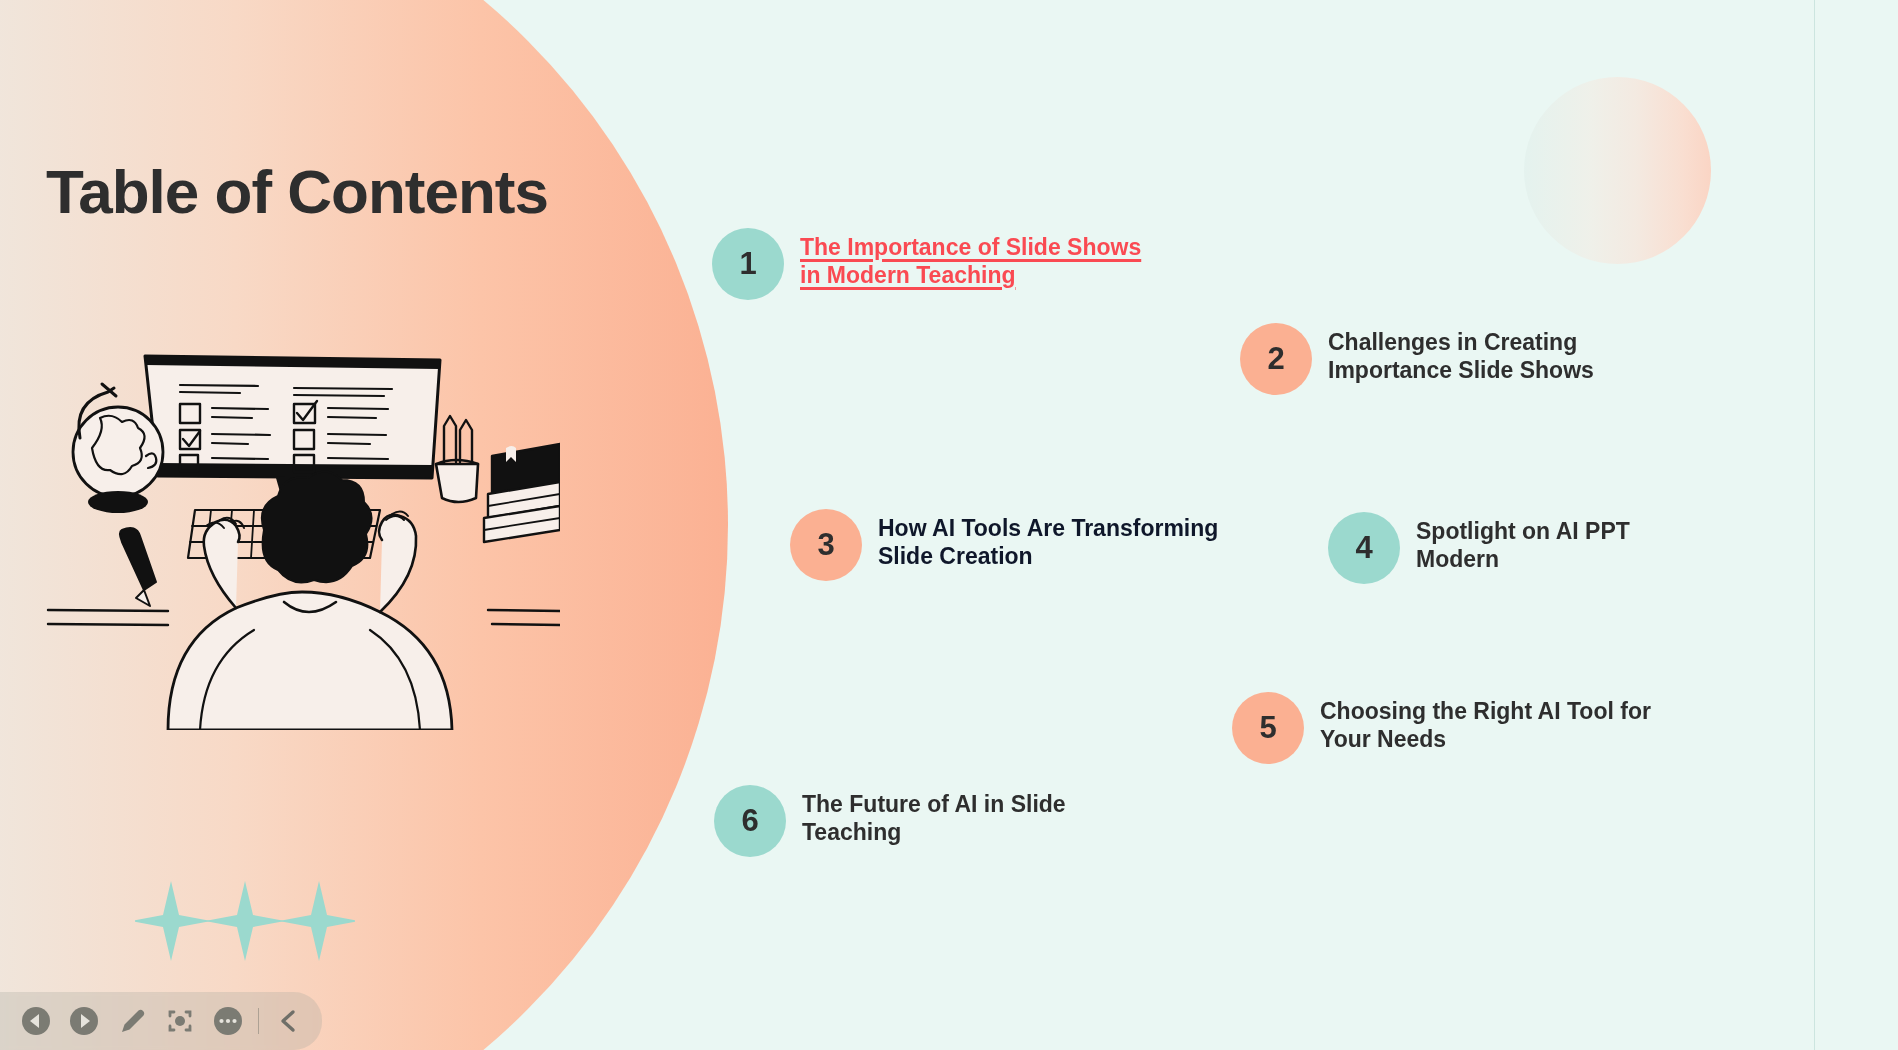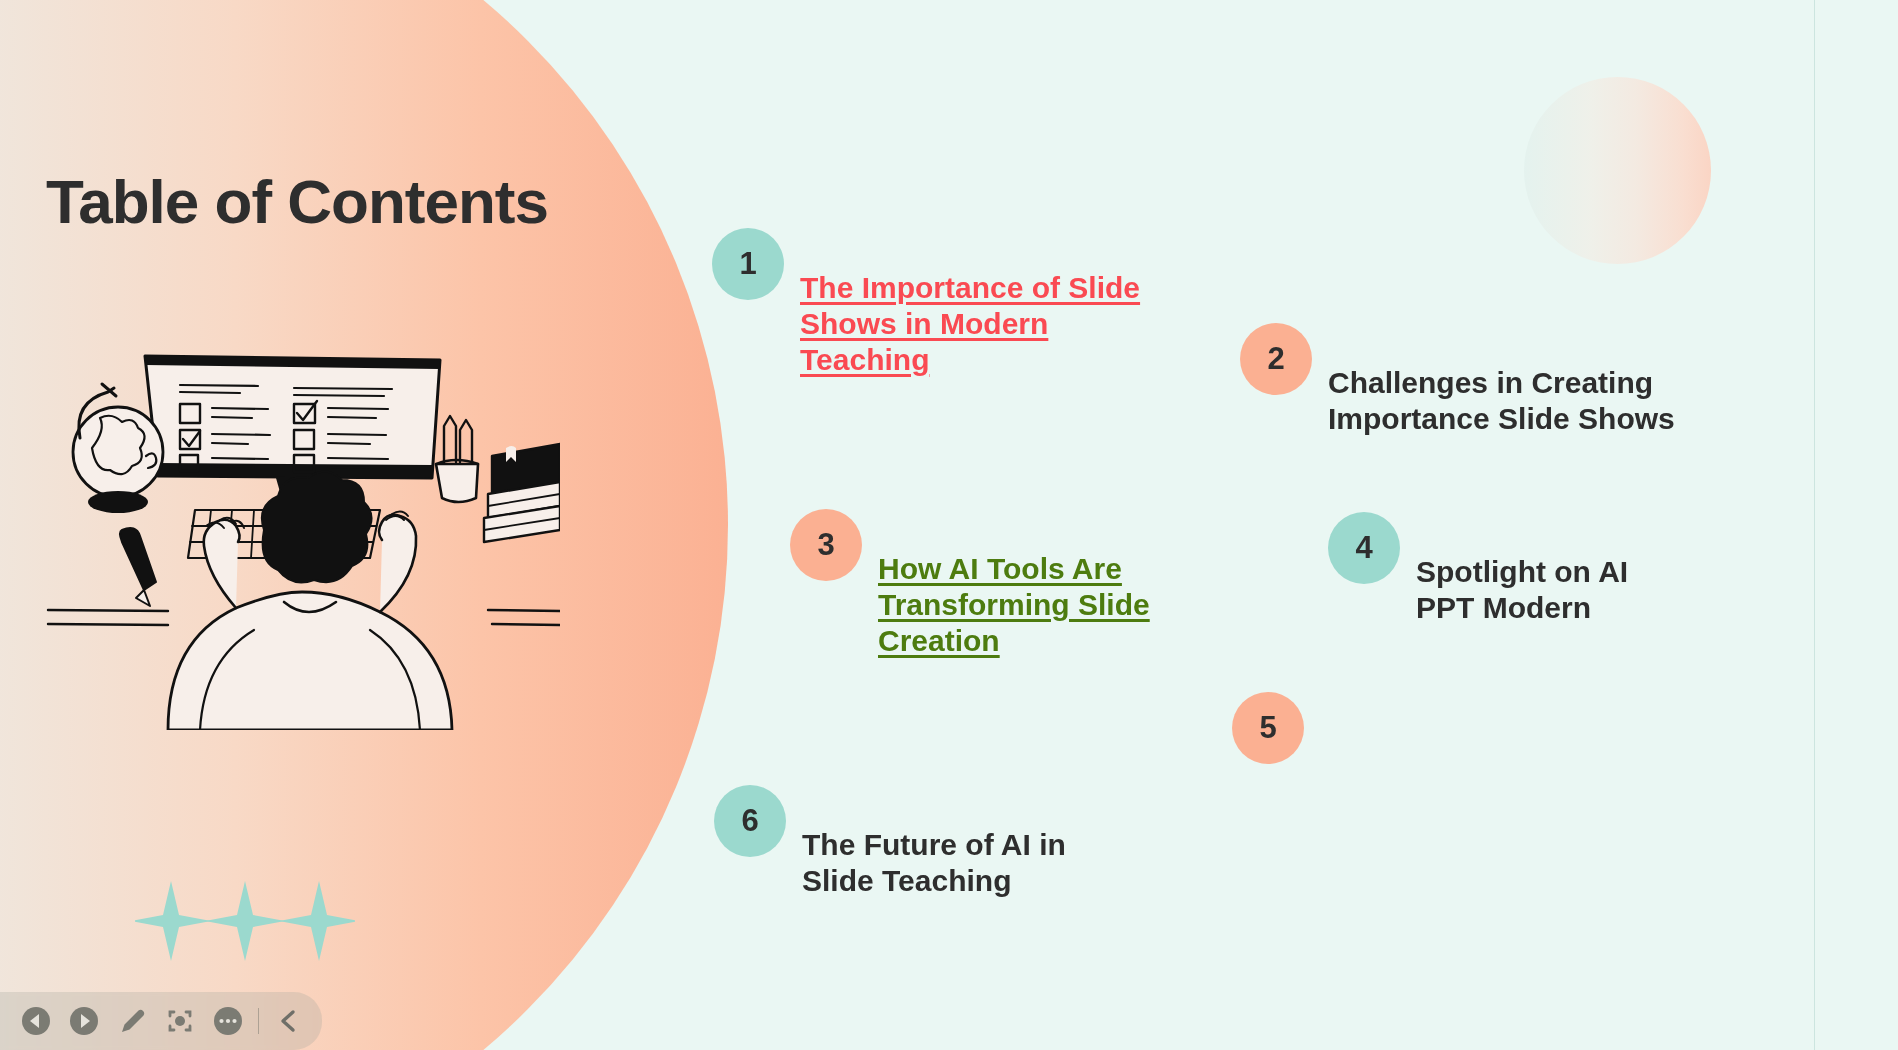--- a/index.html
+++ b/index.html
@@ -37,21 +37,21 @@
   
   .deco-circle{
     position:absolute;
     left:1524px;top:77px;width:187px;height:187px;
     border-radius:50%;
     background:linear-gradient(90deg,#E4F2EE 0%,#EFF0E9 35%,#F4E9E0 60%,#FADDCF 85%,#FBD3C2 100%);
     opacity:.95;
   }
   
   .slide-title{
-    position:absolute;left:46px;top:166px;
+    position:absolute;left:46px;top:156px;
     font-size:62px;font-weight:bold;color:#2E2E2E;
     letter-spacing:-1px;
     white-space:nowrap;
   }
   
   .illustration{
     position:absolute;left:40px;top:330px;width:520px;height:400px;
   }
   .illustration svg{display:block;width:100%;height:100%;}
   
@@ -66,34 +66,33 @@
   .toc-badge{
     flex:0 0 auto;
     width:72px;height:72px;border-radius:50%;
     display:flex;align-items:center;justify-content:center;
     font-size:31px;font-weight:bold;color:#2E2E2E;
     box-sizing:border-box;
   }
   .badge-teal{background:#9BD9CE;}
   .badge-peach{background:#FBB092;}
   .toc-text{
-    font-size:30px;font-weight:bold;line-height:1.2;
+    font-size:23px;font-weight:bold;line-height:1.2;
     color:#2E2E2E;
     padding-left:16px;
     padding-top:6px;
     box-sizing:border-box;
-    margin-top:36px;
   }
   .toc-text.link-active{
     color:#FA4A52;text-decoration:underline;
     text-decoration-thickness:2.5px;text-underline-offset:4px;
     cursor:pointer;
   }
   .toc-text.link-visited{
-    color:#4d7c0f;text-decoration:underline;
+    color:#0f172a;
     text-decoration-thickness:2.5px;text-underline-offset:4px;
     cursor:pointer;
   }
   
   .presenter-toolbar{
     position:absolute;left:0;bottom:0;
     height:58px;width:322px;
     border-top-right-radius:28px;
     border-bottom-right-radius:28px;
     display:flex;align-items:center;
@@ -225,20 +224,21 @@
     <div class="toc-text link-visited">How AI Tools Are Transforming Slide Creation</div>
   </div>
 
   <div class="toc-item" style="left:1328px;top:512px;width:330px;">
     <div class="toc-badge badge-teal">4</div>
     <div class="toc-text">Spotlight on AI PPT Modern</div>
   </div>
 
   <div class="toc-item" style="left:1232px;top:692px;width:450px;">
     <div class="toc-badge badge-peach">5</div>
+    <div class="toc-text">Choosing the Right AI Tool for Your Needs</div>
   </div>
 
   <div class="toc-item" style="left:714px;top:785px;width:400px;">
     <div class="toc-badge badge-teal">6</div>
     <div class="toc-text">The Future of AI in Slide Teaching</div>
   </div>
 
   <div class="presenter-toolbar">
 
     <div class="tb-btn">

